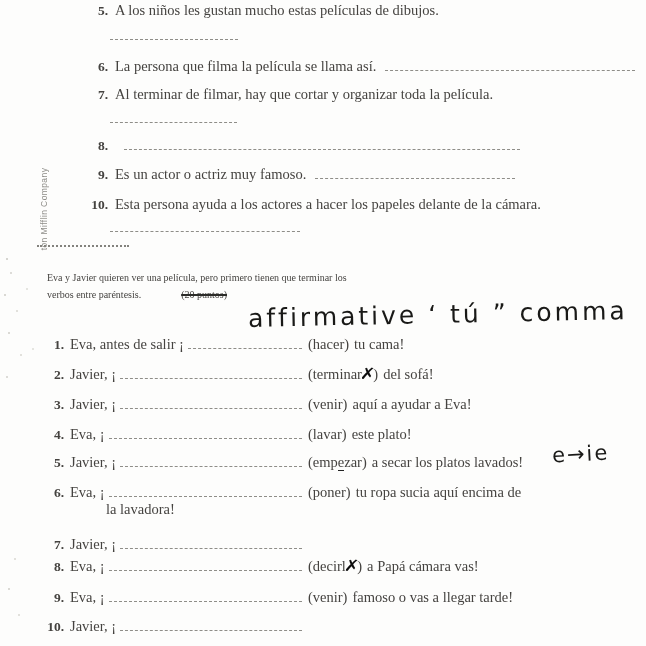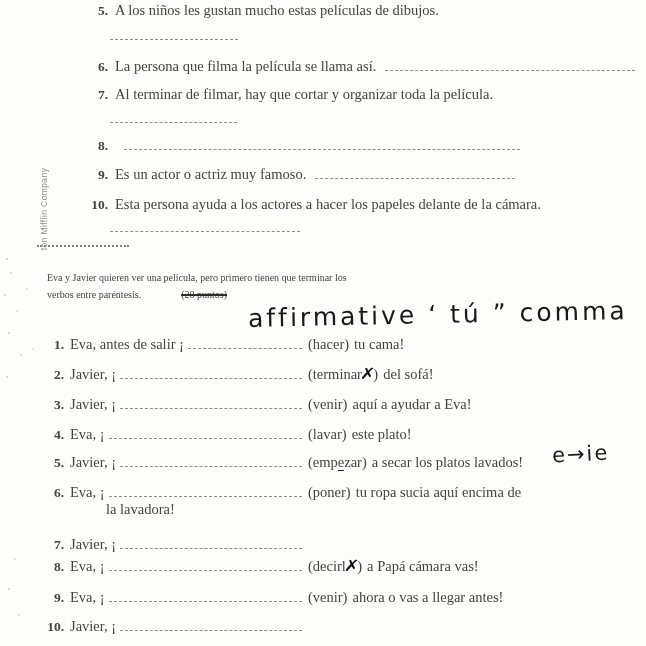--- a/index.html
+++ b/index.html
@@ -168,21 +168,21 @@
       </span>
     <span class="tail"><span>(decirl</span><span class="xmark hand">✗</span><span>)</span><span class="post">a Papá cámara vas!</span></span>
   </div>
 
   <div class="rowC" style="top:589px">
     <span class="num">9.</span>
     <span class="mid">
         <span class="txt">Eva, ¡</span>
         <span class="blank"></span>
       </span>
-    <span class="tail"><span>(venir)</span><span class="post">ahora o vas a llegar antes!</span></span>
+    <span class="tail"><span>(venir)</span><span class="post">famoso o vas a llegar tarde!</span></span>
   </div>
 
   <div class="rowC" style="top:618px">
     <span class="num">10.</span>
     <span class="mid">
         <span class="txt">Javier, ¡</span>
         <span class="blank"></span>
       </span>
   </div>
 

